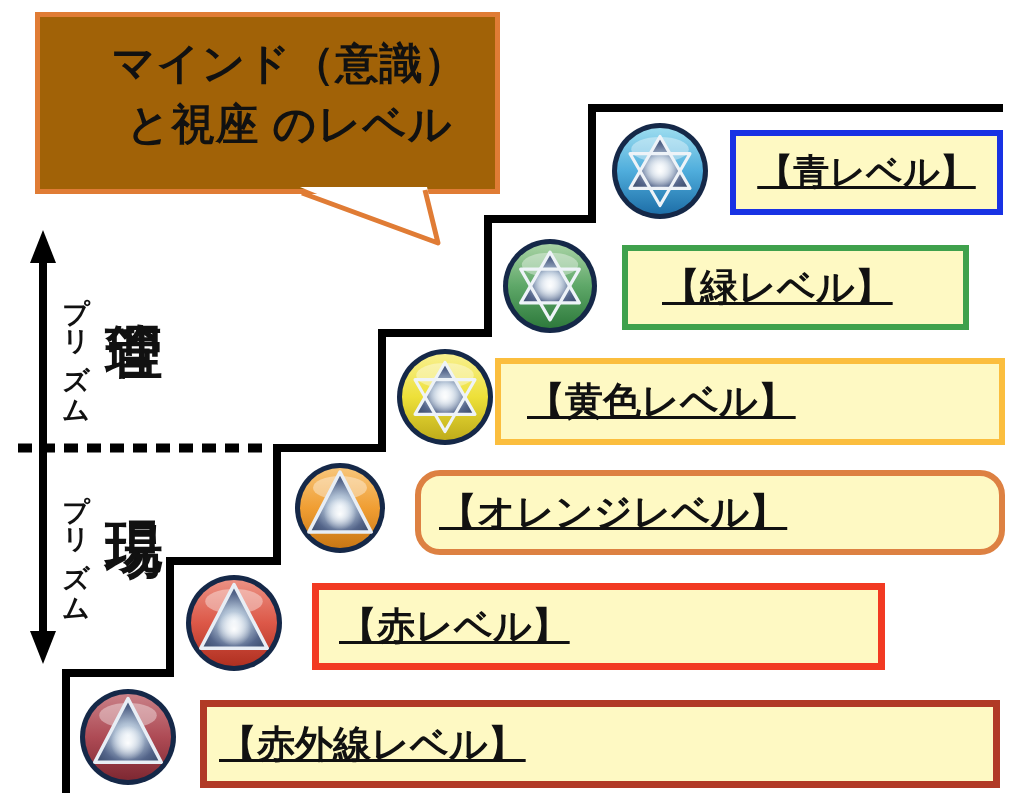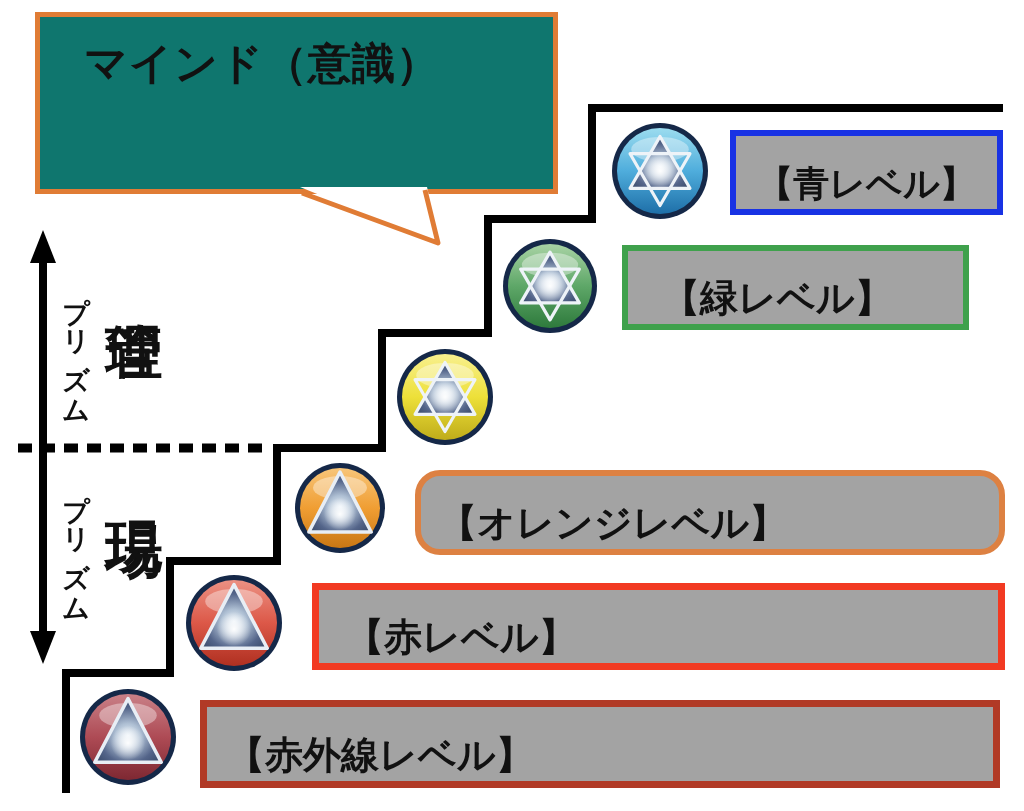--- a/index.html
+++ b/index.html
@@ -1,63 +1,67 @@
 <!DOCTYPE html>
 <html><head>
 <meta charset="utf-8">
 <style>
   html,body{margin:0;padding:0;background:#ffffff;}
   .stage{position:relative;width:1024px;height:811px;background:#ffffff;overflow:hidden;
          font-family:"Liberation Sans","DejaVu Sans",sans-serif;color:#111;}
   svg#scene{position:absolute;left:0;top:0;width:1024px;height:811px;z-index:3;pointer-events:none;}
 
   
-  .bubble{position:absolute;left:35px;top:12px;width:523px;height:182px;background:#0f766e;
-          border:5px solid #E07C35;box-sizing:border-box;z-index:2;}
+  .bubble{position:absolute;left:35px;top:12px;width:465px;height:182px;background:#a16207;
+          border:5px solid #E07C35;box-sizing:border-box;z-index:2;text-align:center;}
   .bubble-text{padding:16px 0 0 44px;font-size:43px;line-height:1.42;font-weight:800;
                letter-spacing:1px;white-space:nowrap;}
 
   
   .vtext{position:absolute;writing-mode:vertical-rl;text-orientation:upright;font-weight:800;z-index:2;}
   #upper-small{left:58px;top:276px;font-size:27px;letter-spacing:4px;}
   #upper-large{left:96px;top:278px;font-size:57px;letter-spacing:2px;}
   #lower-small{left:58px;top:474px;font-size:27px;letter-spacing:4px;}
   #lower-large{left:96px;top:476px;font-size:57px;letter-spacing:2px;}
 
   
-  .level-box{position:absolute;background:#a3a3a3;box-sizing:border-box;display:flex;align-items:flex-end;
-             font-weight:800;font-size:38px;white-space:nowrap;border-style:solid;z-index:2;}
+  .level-box{position:absolute;background:#fef9c3;box-sizing:border-box;display:flex;align-items:center;
+             font-weight:800;font-size:38px;white-space:nowrap;border-style:solid;z-index:2;text-decoration:underline;}
   #box-blue    {left:730px;top:130px;width:273px;height:85px;border-width:6px;justify-content:center;font-size:36px;}
   #box-green   {left:622px;top:245px;width:347px;height:85px;border-width:6px;padding-left:34px;}
   #box-yellow  {left:495px;top:358px;width:510px;height:87px;border-width:6px;padding-left:26px;}
   #box-orange  {left:415px;top:470px;width:590px;height:85px;border-width:6px;padding-left:18px;}
-  #box-red     {left:312px;top:583px;width:693px;height:87px;border-width:7px;padding-left:27px;}
-  #box-infrared{left:200px;top:700px;width:800px;height:88px;border-width:7px;padding-left:20px;}
+  #box-red     {left:312px;top:583px;width:573px;height:87px;border-width:7px;padding-left:20px;}
+  #box-infrared{left:200px;top:700px;width:800px;height:88px;border-width:7px;padding-left:12px;}
 </style>
 </head>
 <body>
 
 <div class="stage">
 
   <div class="bubble" style="border-color: rgb(224, 124, 53);">
     <div class="bubble-text">
       <div>マインド（意識）</div>
+      <div>と視座 のレベル</div>
     </div>
   </div>
 
   <div id="upper-small" class="vtext">プリズム</div>
   <div id="upper-large" class="vtext">管理</div>
   <div id="lower-small" class="vtext">プリズム</div>
   <div id="lower-large" class="vtext">現場</div>
 
   <div id="box-blue" class="level-box" style="border-color: rgb(24, 50, 228);">
       <span>【青レベル】</span>
     </div>
   <div id="box-green" class="level-box" style="border-color: rgb(63, 161, 76);">
       <span>【緑レベル】</span>
+    </div>
+  <div id="box-yellow" class="level-box" style="border-color: rgb(251, 190, 62);">
+      <span>【黄色レベル】</span>
     </div>
   <div id="box-orange" class="level-box" style="border-color: rgb(221, 129, 66); border-radius: 25px;">
       <span>【オレンジレベル】</span>
     </div>
   <div id="box-red" class="level-box" style="border-color: rgb(242, 58, 34);">
       <span>【赤レベル】</span>
     </div>
   <div id="box-infrared" class="level-box" style="border-color: rgb(177, 58, 38);">
       <span>【赤外線レベル】</span>
     </div>

